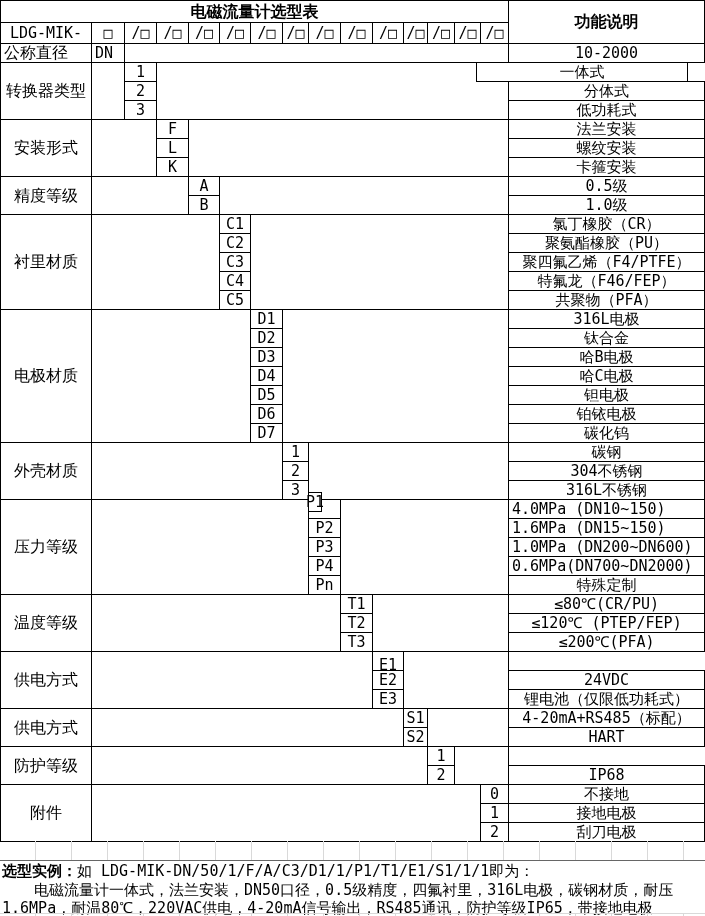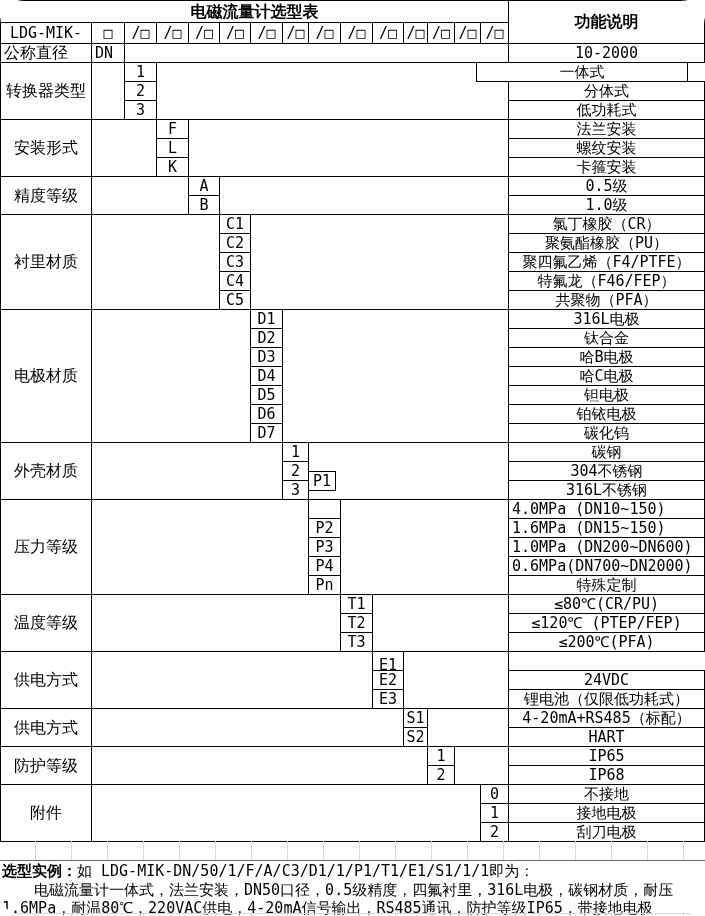--- a/index.html
+++ b/index.html
@@ -1,17 +1,17 @@
 <!DOCTYPE html>
 <html><head>
 <meta charset="utf-8">
 <style>
   html,body{margin:0;padding:0;background:#fff;}
   #screen{position:relative;width:705px;height:916px;background:#fff;overflow:hidden;
-          font-family:"DejaVu Sans Mono","Liberation Mono",monospace;color:#000;border-radius:24px;}
+          font-family:"DejaVu Sans Mono","Liberation Mono",monospace;color:#000;}
   .c{position:absolute;box-sizing:border-box;border:1px solid #000;display:flex;
      align-items:center;justify-content:center;font-size:15px;line-height:1;
      white-space:nowrap;background:#fff;}
   .f16{font-size:16px;}
   .b{font-weight:bold;}
   .lf{justify-content:flex-start;padding-left:3px;}
   .gridv{position:absolute;background-image:repeating-linear-gradient(to right,
      transparent 0,transparent 35px,#d9d9d9 35px,#d9d9d9 36px);}
   .ft{position:absolute;font-size:15px;line-height:18px;white-space:nowrap;color:#000;}
   .marker{position:absolute;background:#00a650;}
@@ -112,21 +112,21 @@
   <div class="c" style="left:282px;top:442px;width:27px;height:20px">1</div>
   <div class="c" style="left:282px;top:461px;width:27px;height:20px">2</div>
   <div class="c" style="left:282px;top:480px;width:27px;height:20px">3</div>
   <div class="c" style="left:308px;top:442px;width:201px;height:58px"></div>
   <div class="c" style="left:508px;top:442px;width:197px;height:20px">碳钢</div>
   <div class="c" style="left:508px;top:461px;width:197px;height:20px">304不锈钢</div>
   <div class="c" style="left:508px;top:480px;width:197px;height:20px">316L不锈钢</div>
 
   <div class="c f16" style="left:0;top:499px;width:92px;height:96px">压力等级</div>
   <div class="c" style="left:91px;top:499px;width:218px;height:96px"></div>
-  <div class="c" style="left:308px;top:471px;width:28px;height:20px">P1</div>
+  <div class="c" style="left:308px;top:492px;width:14px;height:20px">P1</div>
   <div class="c" style="left:308px;top:518px;width:33px;height:20px">P2</div>
   <div class="c" style="left:308px;top:537px;width:33px;height:20px">P3</div>
   <div class="c" style="left:308px;top:556px;width:33px;height:20px">P4</div>
   <div class="c" style="left:308px;top:575px;width:33px;height:20px">Pn</div>
   <div class="c" style="left:340px;top:499px;width:169px;height:96px"></div>
   <div class="c lf" style="left:508px;top:499px;width:197px;height:20px">4.0MPa (DN10~150)</div>
   <div class="c lf" style="left:508px;top:518px;width:197px;height:20px">1.6MPa (DN15~150)</div>
   <div class="c lf" style="left:508px;top:537px;width:197px;height:20px">1.0MPa (DN200~DN600)</div>
   <div class="c lf" style="left:508px;top:556px;width:197px;height:20px">0.6MPa(DN700~DN2000)</div>
   <div class="c" style="left:508px;top:575px;width:197px;height:20px">特殊定制</div>
@@ -157,21 +157,20 @@
   <div class="c" style="left:403px;top:727px;width:25px;height:20px">S2</div>
   <div class="c" style="left:427px;top:708px;width:82px;height:39px"></div>
   <div class="c" style="left:508px;top:708px;width:197px;height:20px">4-20mA+RS485（标配）</div>
   <div class="c" style="left:508px;top:727px;width:197px;height:20px">HART</div>
 
   <div class="c f16" style="left:0;top:746px;width:92px;height:39px">防护等级</div>
   <div class="c" style="left:91px;top:746px;width:337px;height:39px"></div>
   <div class="c" style="left:427px;top:746px;width:28px;height:20px">1</div>
   <div class="c" style="left:427px;top:765px;width:28px;height:20px">2</div>
   <div class="c" style="left:454px;top:746px;width:55px;height:39px"></div>
-  <div class="c" style="left:508px;top:746px;width:197px;height:20px">IP65</div>
   <div class="c" style="left:508px;top:765px;width:197px;height:20px">IP68</div>
 
   <div class="c f16" style="left:0;top:784px;width:92px;height:58px">附件</div>
   <div class="c" style="left:91px;top:784px;width:390px;height:58px"></div>
   <div class="c" style="left:480px;top:784px;width:29px;height:20px">0</div>
   <div class="c" style="left:480px;top:803px;width:29px;height:20px">1</div>
   <div class="c" style="left:480px;top:822px;width:29px;height:20px">2</div>
   <div class="c" style="left:508px;top:784px;width:197px;height:20px">不接地</div>
   <div class="c" style="left:508px;top:803px;width:197px;height:20px">接地电极</div>
   <div class="c" style="left:508px;top:822px;width:197px;height:20px">刮刀电极</div>

